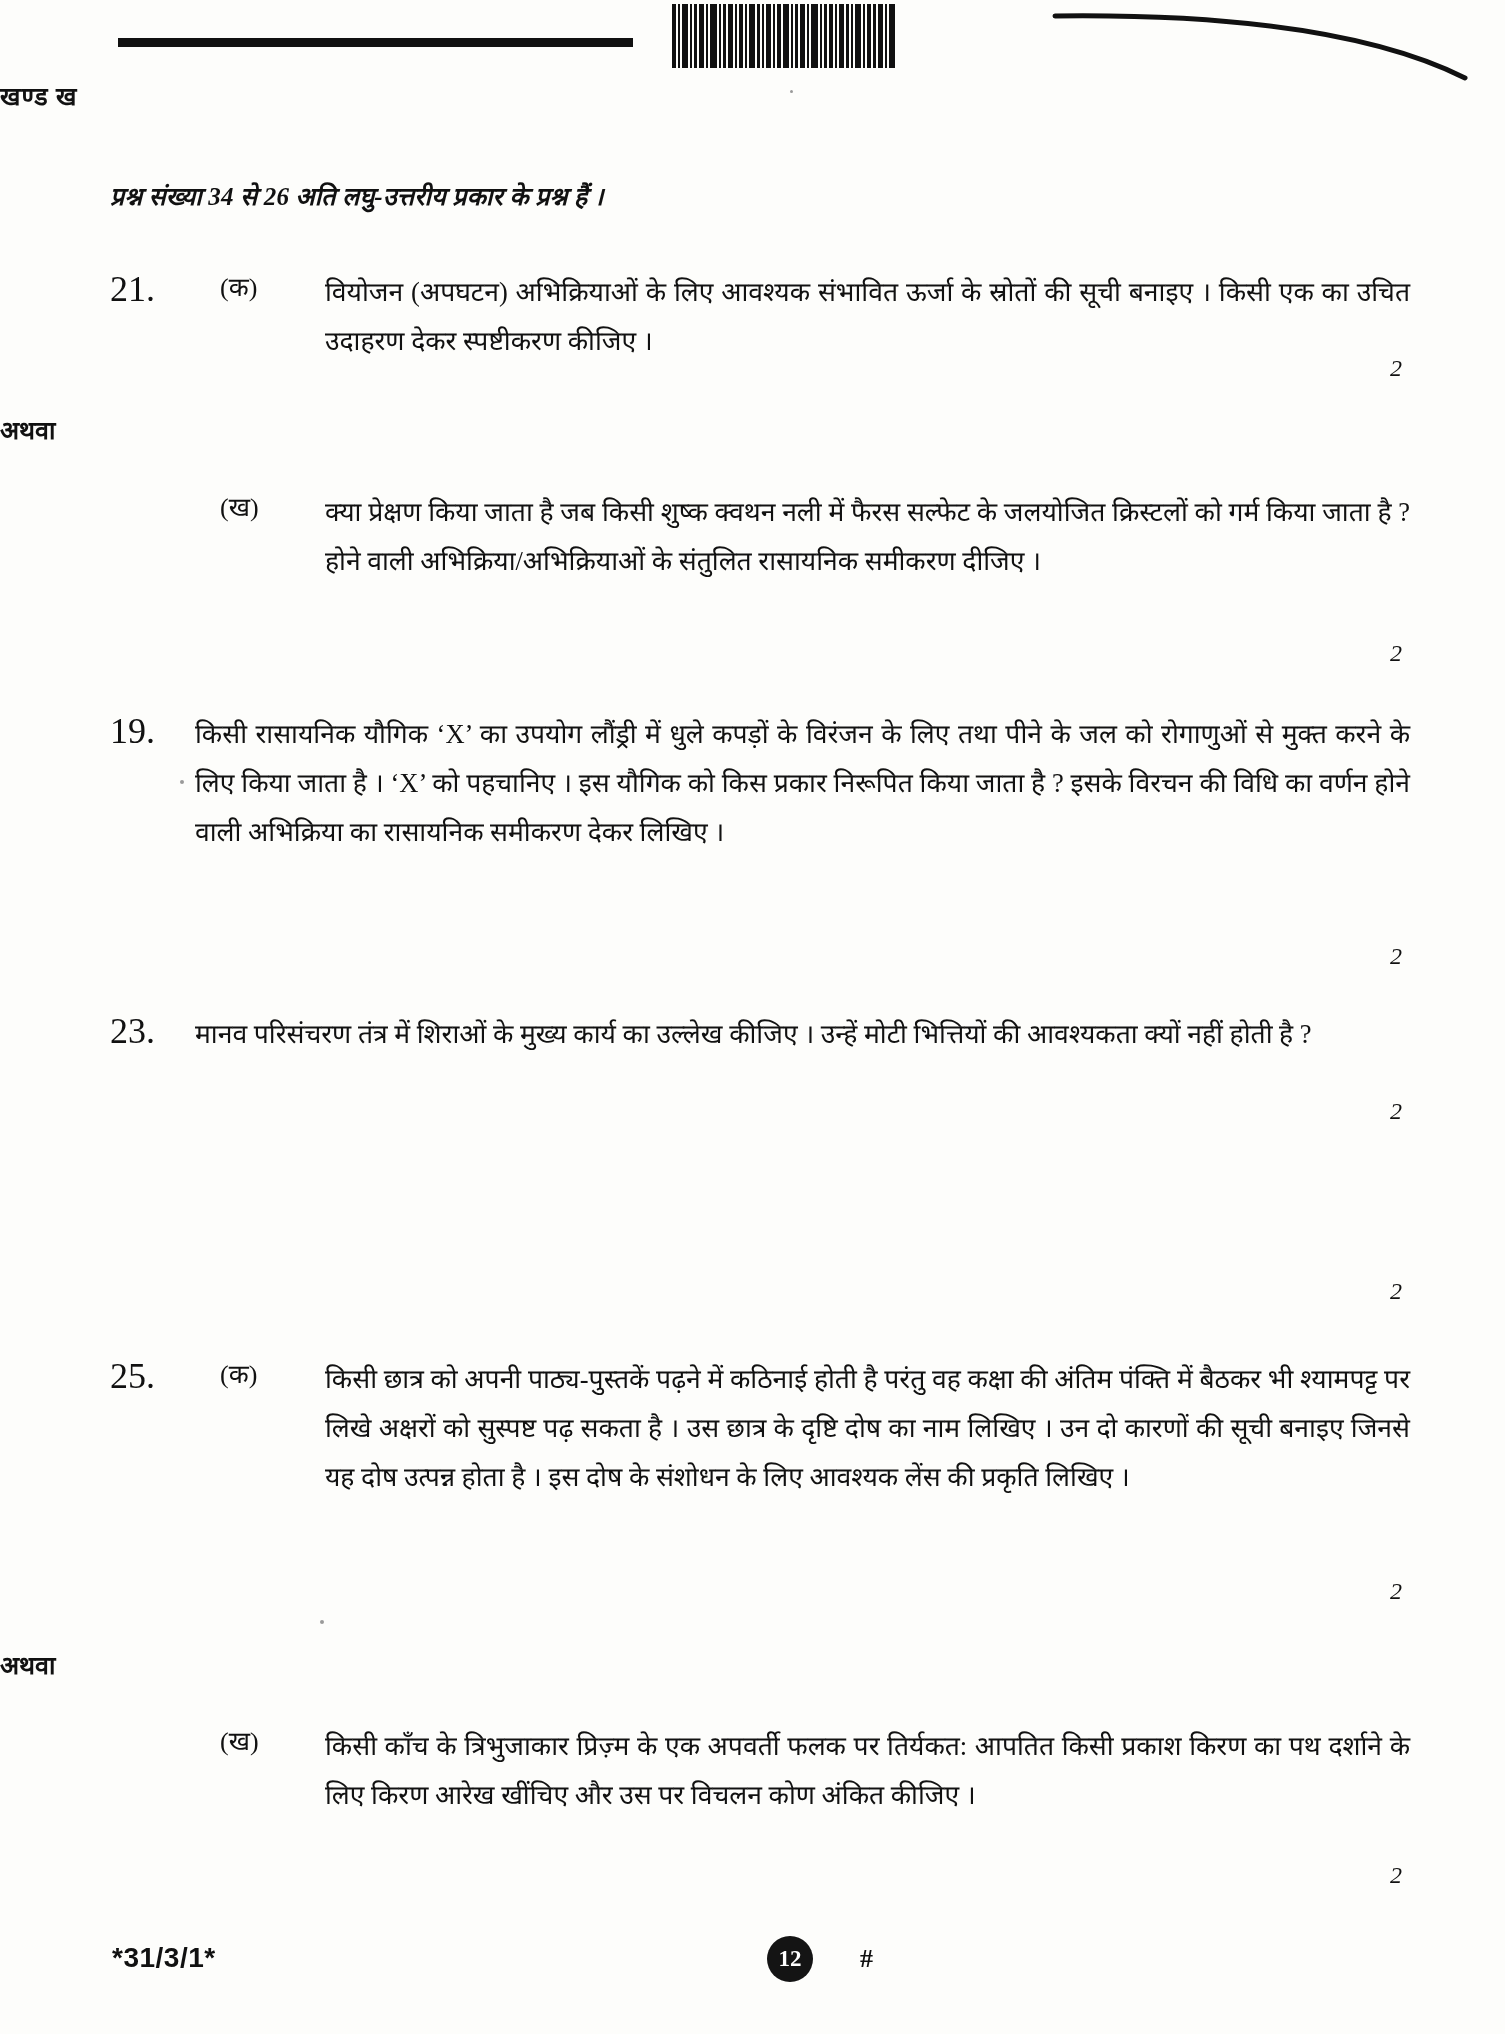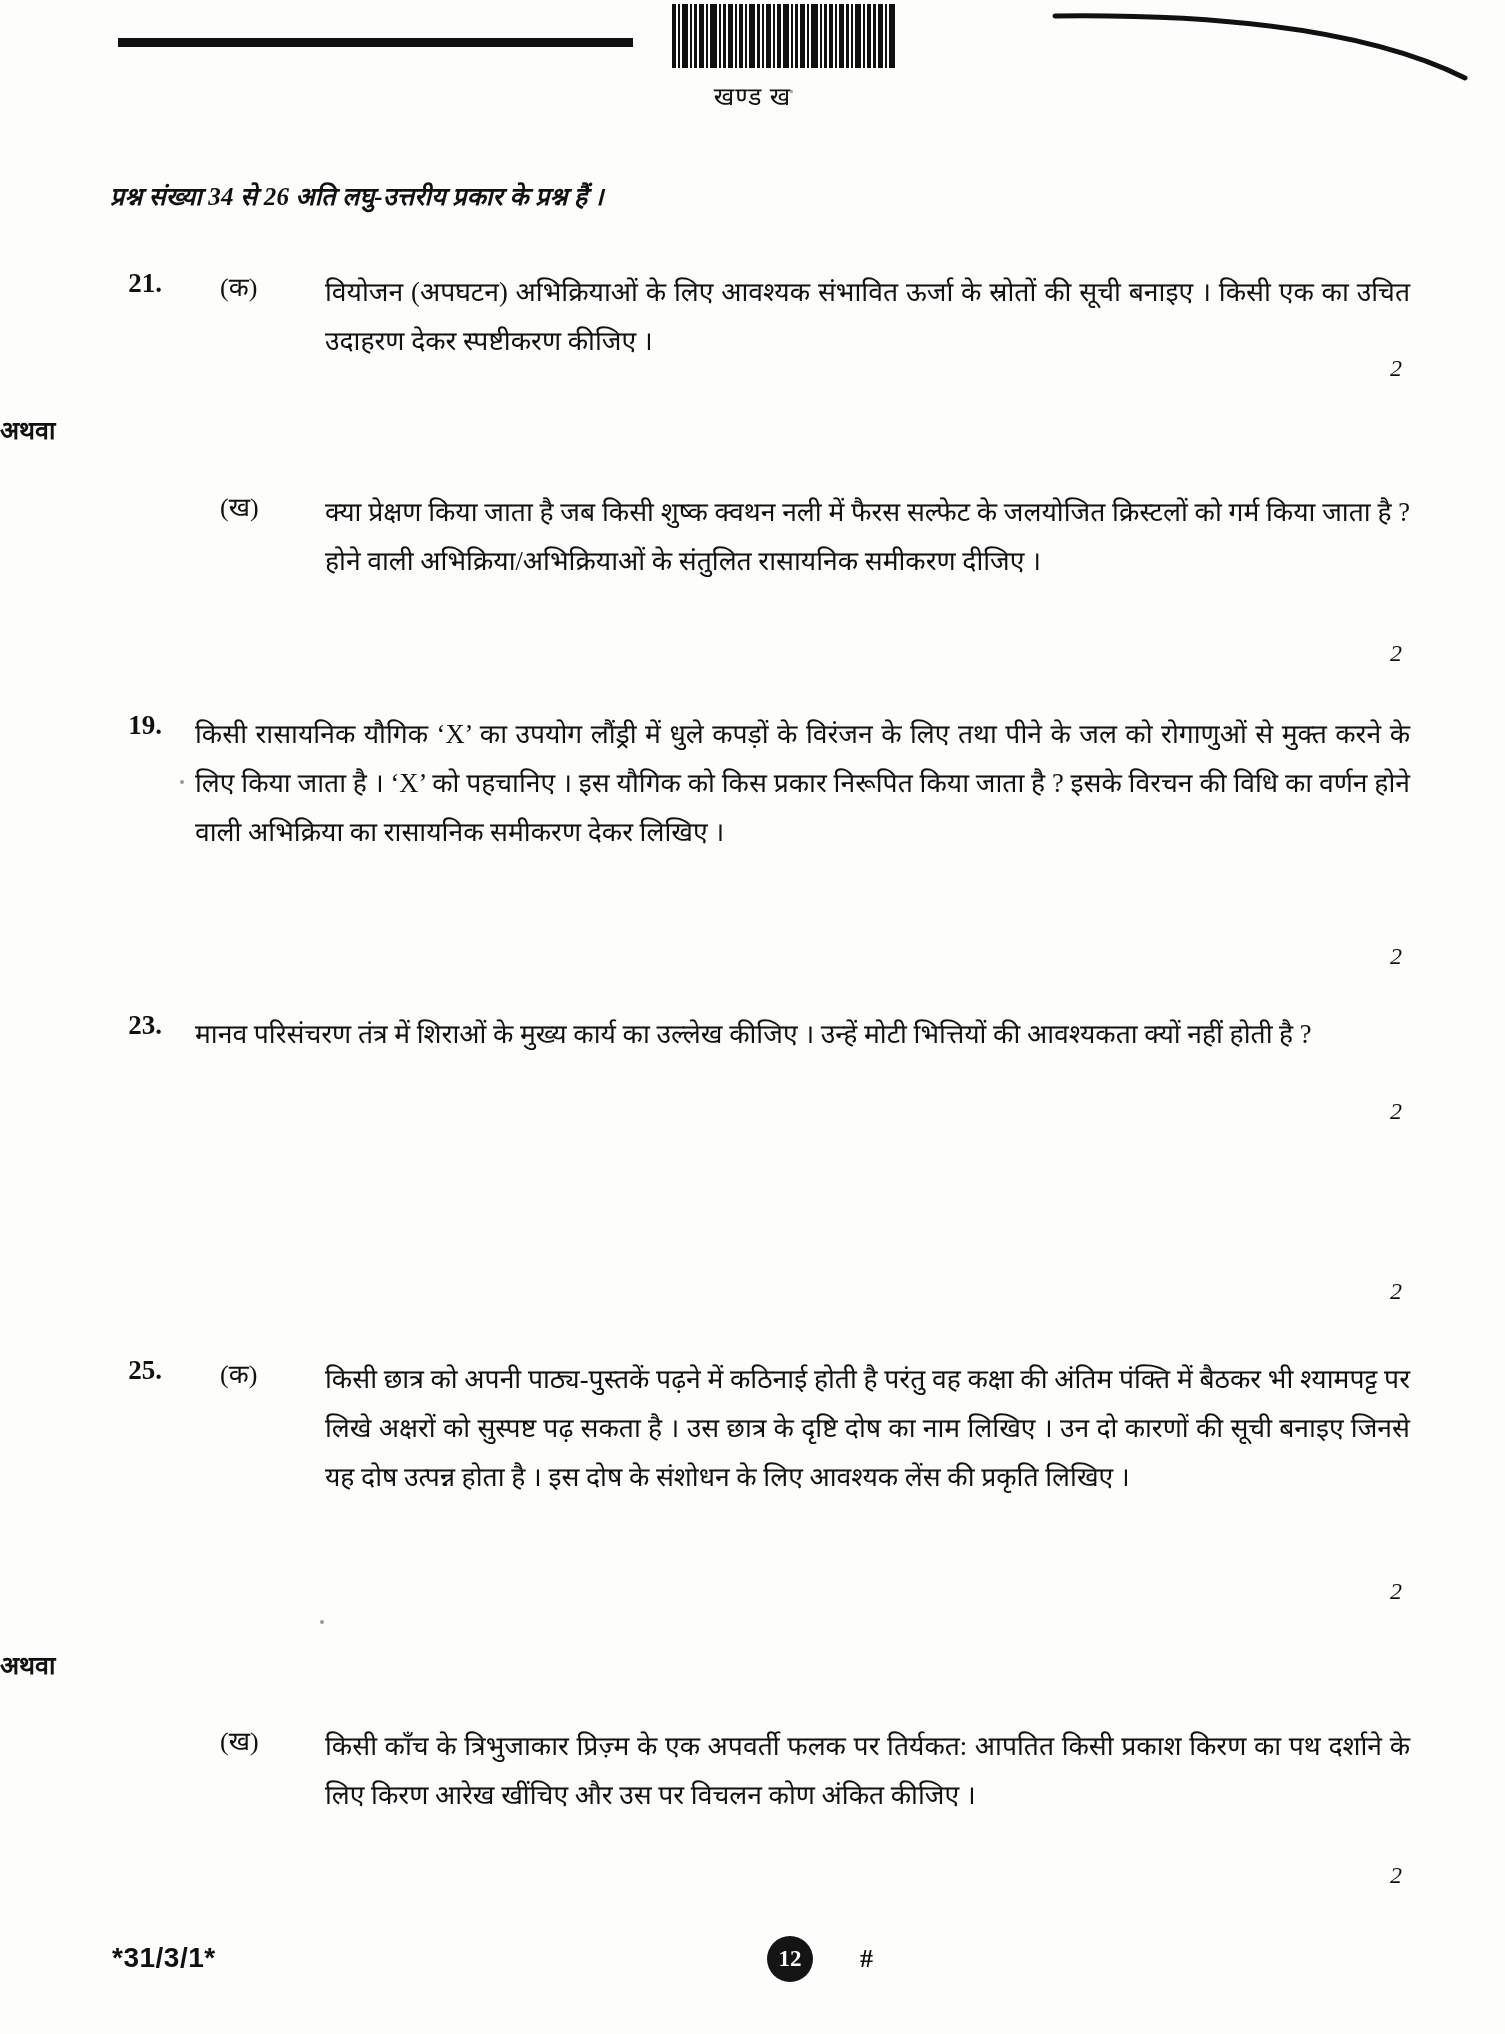--- a/index.html
+++ b/index.html
@@ -48,23 +48,22 @@
     height: 78px;
     overflow: hidden;
   }
   .swoosh svg { display: block; }
 
   .sec-head {
     position: absolute;
     left: 0;
     top: 78px;
     width: 1505px;
-    text-align: center;
     font-size: 25px;
-    font-weight: 400;
+    font-weight: 700;
     letter-spacing: 1px;
   }
 
   .instr {
     position: absolute;
     left: 110px;
     top: 178px;
     font-size: 25px;
     font-style: italic;
     font-weight: 600;
@@ -75,23 +74,22 @@
   .q {
     position: absolute;
     left: 110px;
     width: 1300px;
   }
   .qnum {
     position: absolute;
     left: 0;
     top: 0;
     width: 70px;
-    font-size: 27px;
-    font-weight: 700;
-    text-align: center;
+    font-size: 36px;
+    font-weight: 400;
   }
   .qlabel {
     position: absolute;
     left: 110px;
     top: 0;
     width: 70px;
     font-size: 26px;
     font-weight: 500;
   }
   .qtext {

